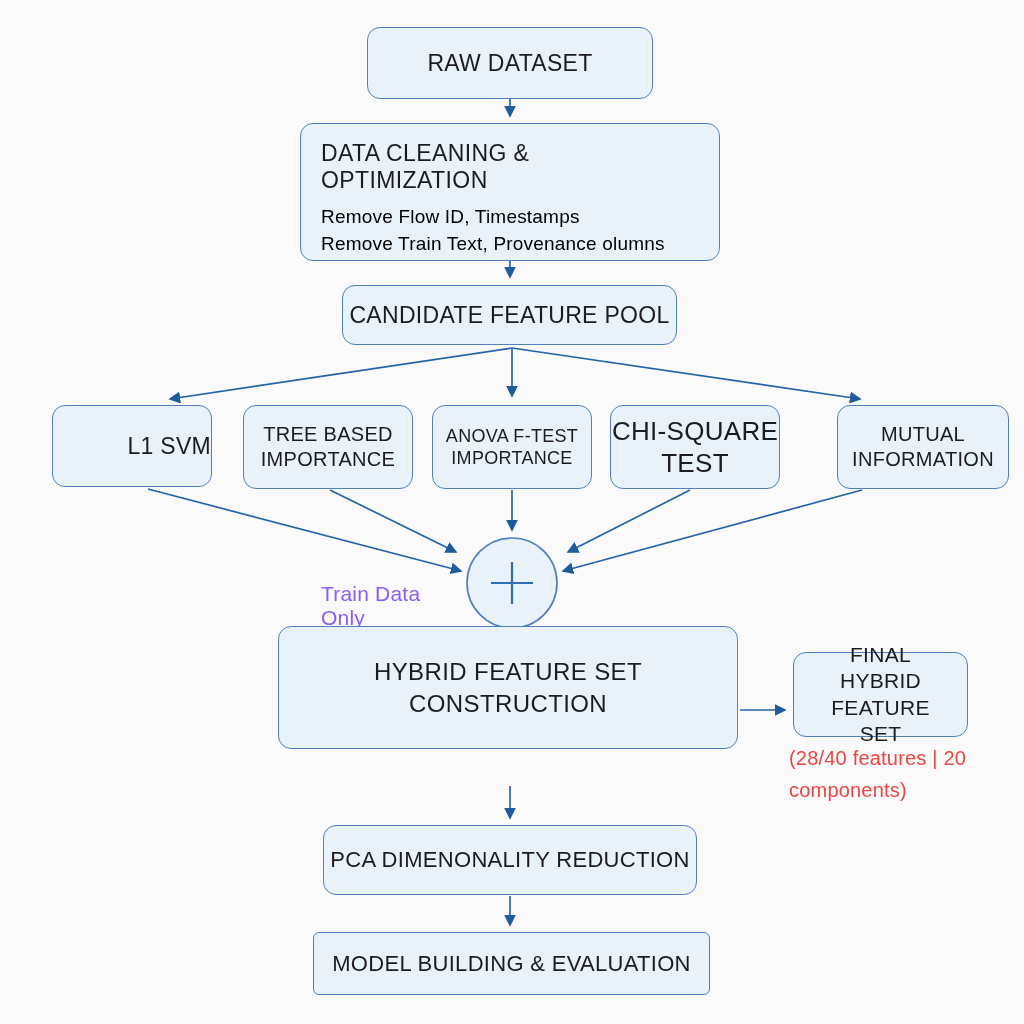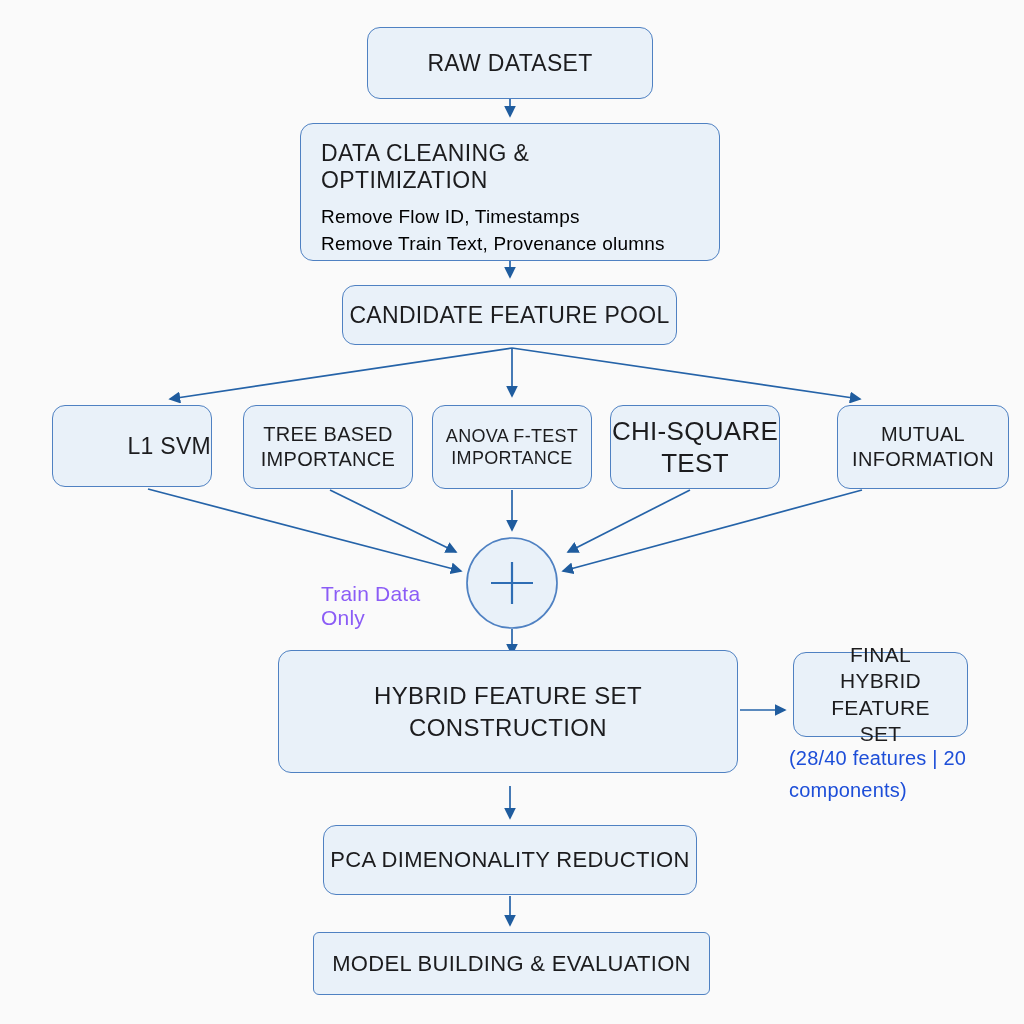--- a/index.html
+++ b/index.html
@@ -36,31 +36,31 @@
   #raw      {left:367px;top:27px;width:286px;height:72px;font-size:23px;}
   #cleaning {left:300px;top:123px;width:420px;height:138px;align-items:flex-start;justify-content:flex-start;text-align:left;padding:16px 20px;}
   #cleaning .title{font-size:23px;margin-bottom:10px;letter-spacing:.4px;}
   #cleaning .sub{font-size:19px;line-height:1.42;letter-spacing:.2px;color:#000000;}
   #pool     {left:342px;top:285px;width:335px;height:60px;font-size:23px;}
   #l1svm    {left:52px;top:405px;width:160px;height:82px;font-size:23px;justify-content:flex-end;}
   #tree     {left:243px;top:405px;width:170px;height:84px;font-size:20px;}
   #anova    {left:432px;top:405px;width:160px;height:84px;font-size:18px;}
   #chi      {left:610px;top:405px;width:170px;height:84px;font-size:26px;}
   #mutual   {left:803px;top:405px;width:172px;height:84px;font-size:20px;margin-left:34px;}
-  #hybrid   {left:278px;top:650px;width:460px;height:123px;flex-direction:column;padding:12px 10px;}
+  #hybrid   {left:278px;top:626px;width:460px;height:123px;flex-direction:column;padding:12px 10px;}
   #hybrid .title{font-size:24px;line-height:1.3;max-width:330px;letter-spacing:.4px;}
   #hybrid .sub{font-size:20px;margin-top:6px;letter-spacing:.4px;}
   #final    {left:793px;top:652px;width:175px;height:85px;font-size:21px;padding:4px 25px;}
   #pca      {left:323px;top:825px;width:374px;height:70px;font-size:22px;}
   #model    {left:313px;top:932px;width:397px;height:63px;font-size:22px;border-radius:6px;}
   .floating{
     position:absolute;z-index:2;background:transparent;border:none;
   }
   #train-label{left:321px;top:582px;width:145px;font-size:21px;text-align:left;letter-spacing:.2px;color:#8b5cf6;}
-  #final-caption{left:789px;top:742px;width:195px;font-size:20px;line-height:1.6;text-align:left;letter-spacing:.2px;color:#1d4ed8;}
+  #final-caption{left:789px;top:742px;width:195px;font-size:20px;line-height:1.6;text-align:left;letter-spacing:.2px;color:#ef4444;}
 </style>
 </head>
 <body>
 
 <div class="canvas">
 
   <svg class="edges" viewBox="0 0 1024 1024" aria-hidden="true">
     <defs>
       <marker id="arrow" viewBox="0 0 10 10" refX="8.6" refY="5" markerWidth="7" markerHeight="7" orient="auto-start-reverse">
         <path d="M0,0 L10,5 L0,10 z" fill="#1f5c9e"></path>

